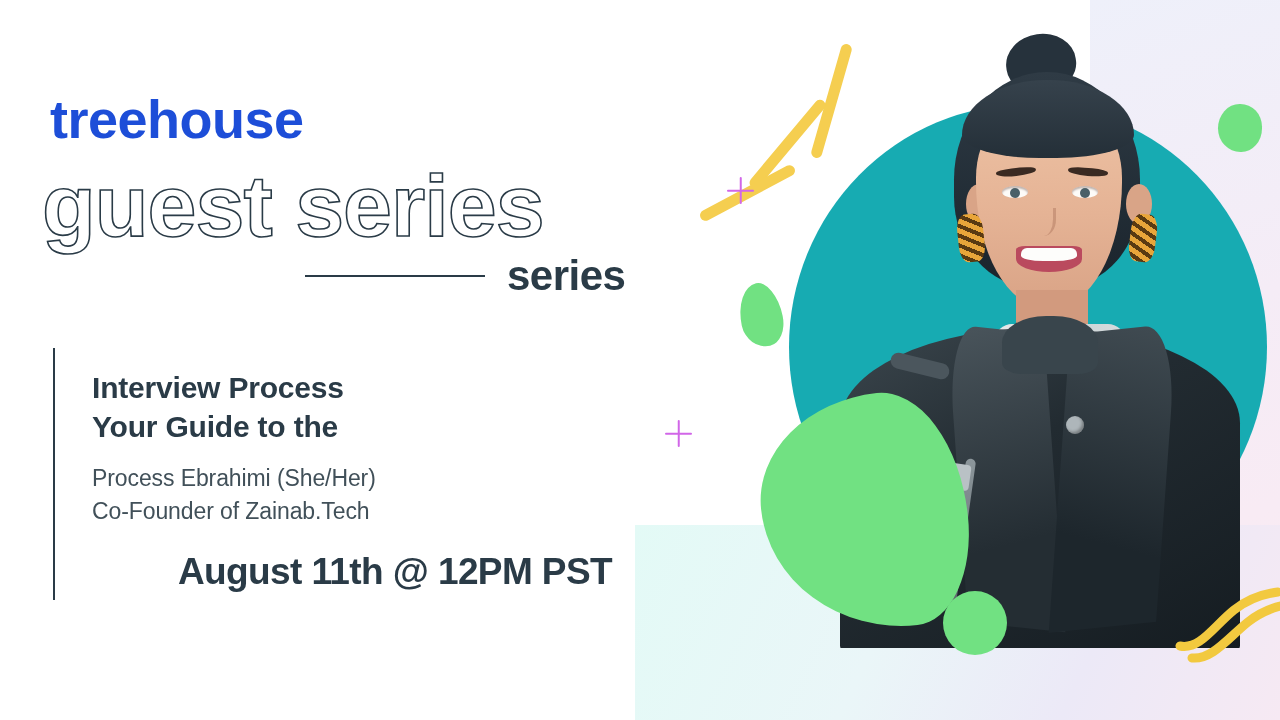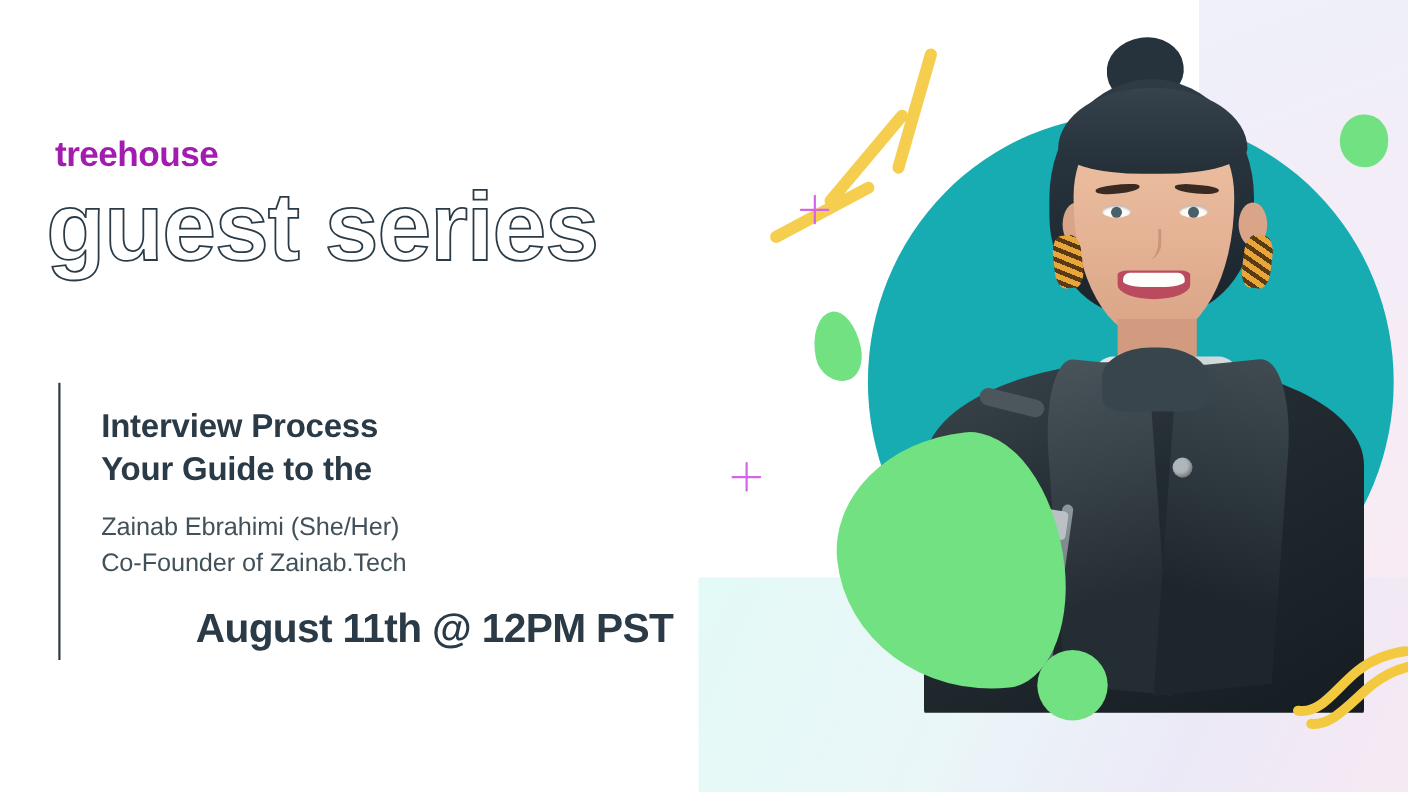--- a/index.html
+++ b/index.html
@@ -196,23 +196,23 @@
   .spark-1 { left:826px; top:42px;  width:11px; height:118px; transform:rotate(16deg); }
   .spark-2 { left:782px; top:88px;  width:11px; height:112px; transform:rotate(40deg); }
   .spark-3 { left:742px; top:140px; width:11px; height:106px; transform:rotate(62deg); }
 
   
   .squiggle { position:absolute; }
   .squiggle svg { display:block; overflow:visible; }
 
   
   .brand {
-    position:absolute; left:50px; top:124px;
-    font-size:32px; font-weight:700; letter-spacing:-.5px;
-    color:#a21caf; line-height:1;
+    position:absolute; left:50px; top:92px;
+    font-size:54px; font-weight:700; letter-spacing:-.5px;
+    color:#1d4ed8; line-height:1;
   }
   .headline-outline {
     position:absolute; left:42px; top:160px;
     font-size:88px; font-weight:700; letter-spacing:-1px;
     line-height:1.05; color:transparent;
     -webkit-text-stroke:1.6px #2a3b47;
     white-space:nowrap;
   }
   .series-row {
     position:absolute; left:305px; top:252px;
@@ -299,26 +299,30 @@
     <svg width="110" height="80" viewBox="0 0 110 80" fill="none">
       <path d="M2 66 C 22 70, 36 46, 56 30 C 70 19, 84 14, 100 12" stroke="#f2c93f" stroke-width="9" stroke-linecap="round"></path>
       <path d="M14 78 C 34 80, 50 58, 70 42 C 84 31, 96 27, 108 25" stroke="#f2c93f" stroke-width="9" stroke-linecap="round"></path>
     </svg>
   </div>
 
   <div class="brand">treehouse</div>
 
   <div class="headline-outline">guest series</div>
 
+  <div class="series-row">
+    <div class="series-rule"></div>
+    <div class="series-word">series</div>
+  </div>
 
   <div class="vrule"></div>
 
   <div class="info">
     <div class="info-title">
       <div>Interview Process</div>
       <div>Your Guide to the</div>
     </div>
-    <div class="info-speaker">Zainab Ebrahimi (She/Her)</div>
+    <div class="info-speaker">Process Ebrahimi (She/Her)</div>
     <div class="info-role">Co-Founder of Zainab.Tech</div>
     <div class="info-date">August 11th @ 12PM PST</div>
   </div>
 
 </div>
 
 </body></html>

